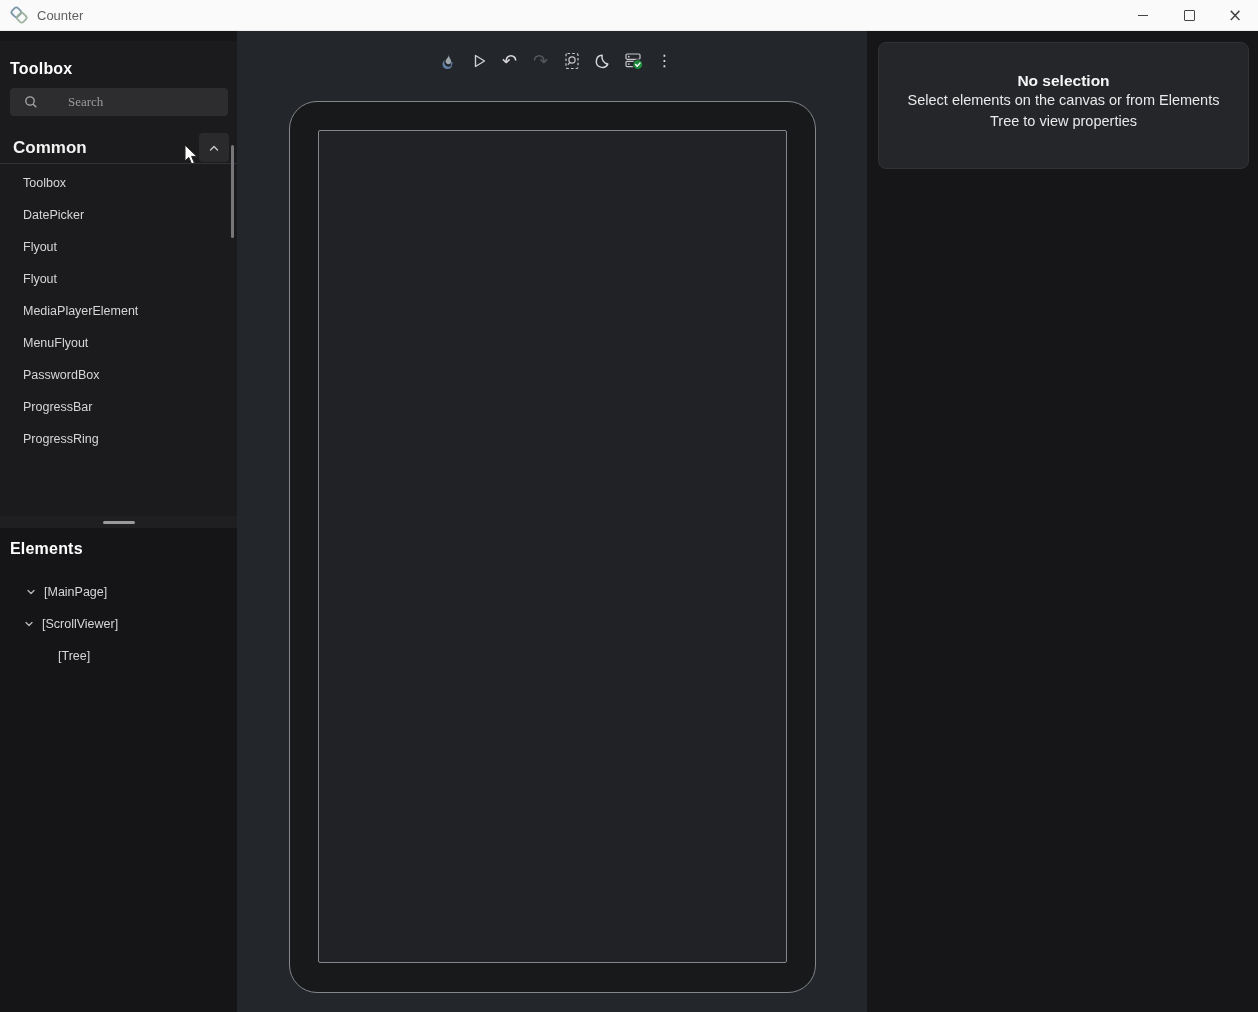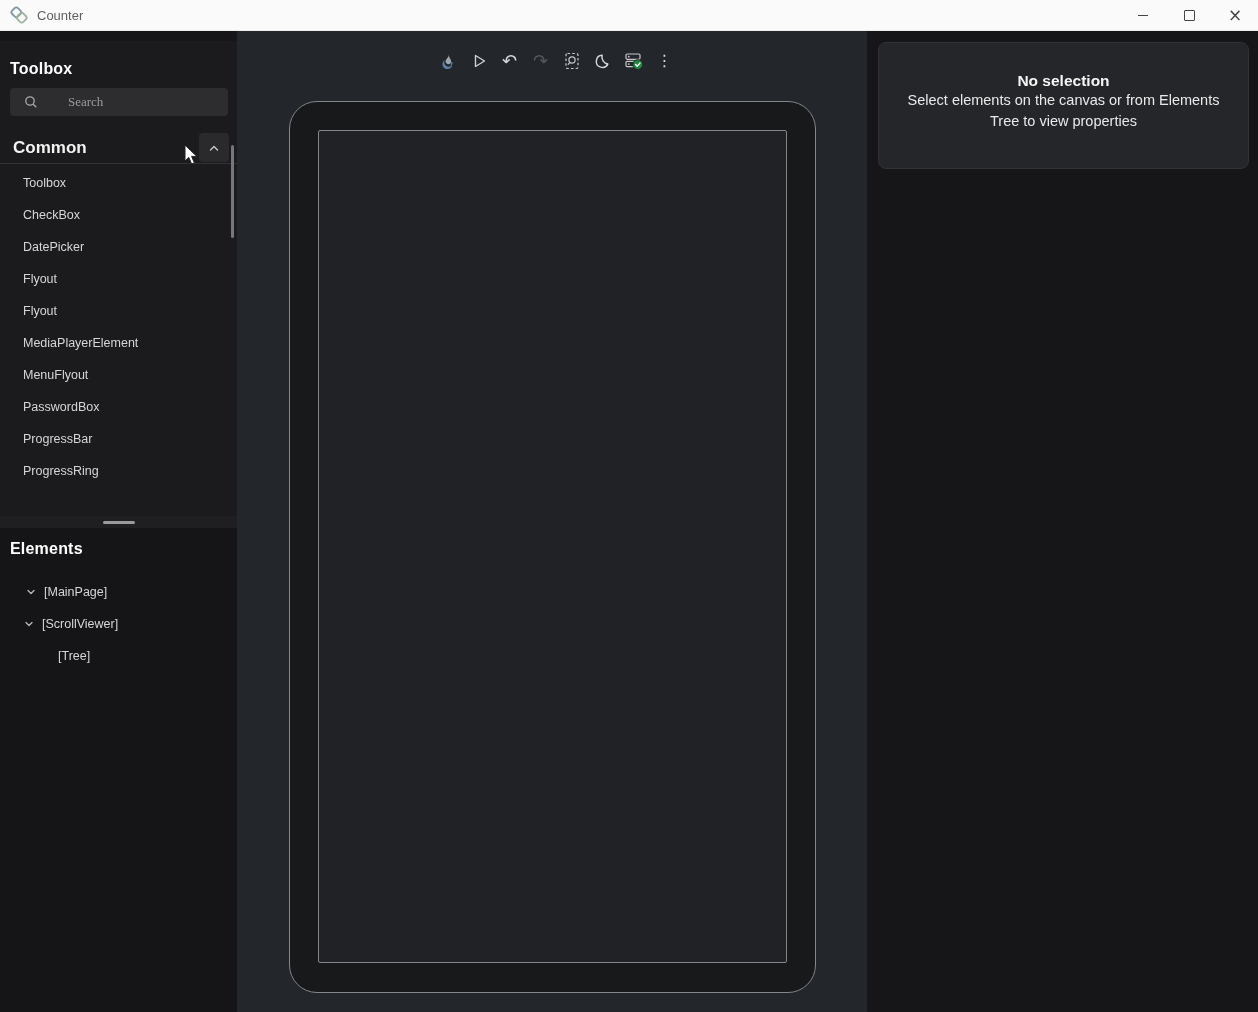--- a/index.html
+++ b/index.html
@@ -138,21 +138,20 @@
     <div id="collapse-btn">
       <svg width="12" height="12" viewBox="0 0 12 12">
         <polyline points="2.5,8 6,4.5 9.5,8" fill="none" stroke="#c8c8cc" stroke-width="1.4" stroke-linecap="round" stroke-linejoin="round"></polyline>
       </svg>
     </div>
   </div>
   <div id="common-divider" class="abs"></div>
 
   <div id="toolbox-items" class="abs">
       <div class="tb-item">Toolbox</div>
-      <div class="tb-item">CheckBox</div>
       <div class="tb-item">DatePicker</div>
       <div class="tb-item">Flyout</div>
       <div class="tb-item">Flyout</div>
       <div class="tb-item">MediaPlayerElement</div>
       <div class="tb-item">MenuFlyout</div>
       <div class="tb-item">PasswordBox</div>
       <div class="tb-item">ProgressBar</div>
       <div class="tb-item">ProgressRing</div>
     </div>
   <div id="toolbox-scrollbar" class="abs"></div>

